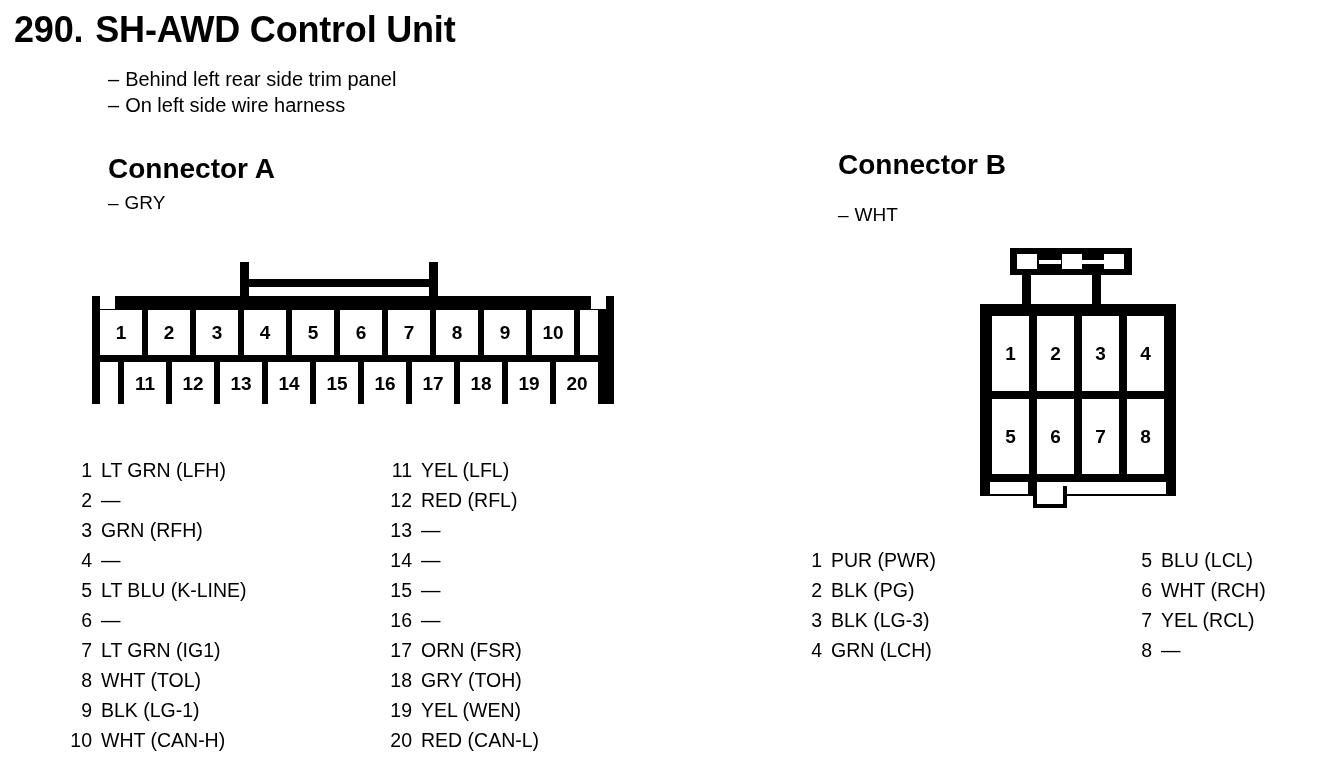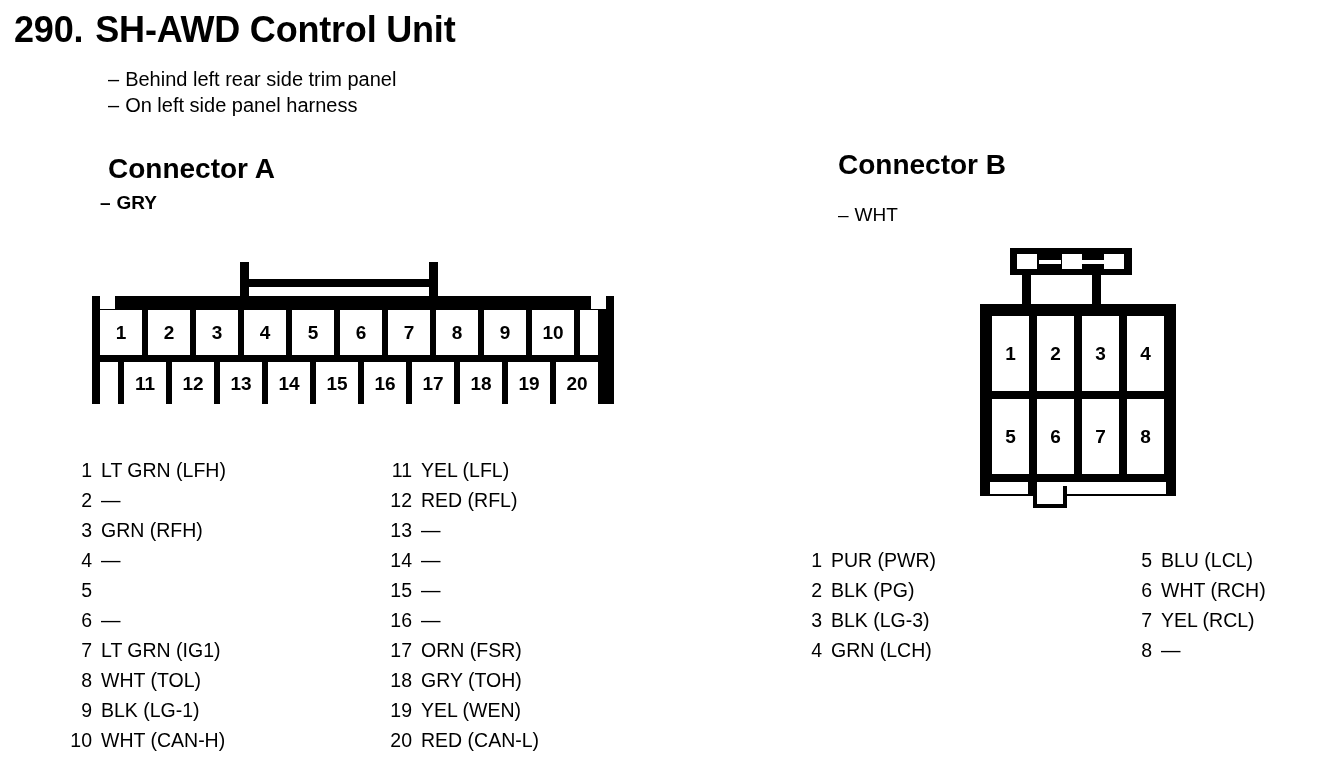--- a/index.html
+++ b/index.html
@@ -43,21 +43,21 @@
     font-size: 28px;
     font-weight: bold;
     white-space: nowrap;
   }
   .connector-color {
     position: absolute;
     font-size: 19px;
     white-space: nowrap;
   }
   #connector-a-heading { left: 108px; top: 153px; }
-  #connector-a-color   { left: 100px; top: 192px; font-weight: bold; }
+  #connector-a-color   { left: 108px; top: 192px; }
   #connector-b-heading { left: 838px; top: 149px; }
   #connector-b-color   { left: 838px; top: 204px; text-align: right; }
 
   
   #connector-a-diagram {
     position: absolute;
     left: 92px;
     top: 262px;
     width: 522px;
     height: 142px;
@@ -235,21 +235,21 @@
   <div id="page-title">
     <span id="title-number">290.</span><span>SH-AWD Control Unit</span>
   </div>
 </div>
 
 <div id="location-notes">
   <div class="note-line">
     <span class="dash">–</span><span>Behind left rear side trim panel</span>
   </div>
   <div class="note-line">
-    <span class="dash">–</span><span>On left side panel harness</span>
+    <span class="dash">–</span><span>On left side wire harness</span>
   </div>
 </div>
 
 <div id="connector-a-heading" class="connector-heading">Connector A</div>
 <div id="connector-a-color" class="connector-color">
   <span class="dash">–</span><span>GRY</span>
 </div>
 
 <div id="connector-a-diagram">
   <div id="latch-post-left" class="latch-post"></div>
@@ -300,20 +300,21 @@
     <div class="pin-row">
       <span class="pin-num">3</span>
       <span class="pin-desc">GRN (RFH)</span>
     </div>
     <div class="pin-row">
       <span class="pin-num">4</span>
       <span class="pin-desc">—</span>
     </div>
     <div class="pin-row">
       <span class="pin-num">5</span>
+      <span class="pin-desc">LT BLU (K-LINE)</span>
     </div>
     <div class="pin-row">
       <span class="pin-num">6</span>
       <span class="pin-desc">—</span>
     </div>
     <div class="pin-row">
       <span class="pin-num">7</span>
       <span class="pin-desc">LT GRN (IG1)</span>
     </div>
     <div class="pin-row">

